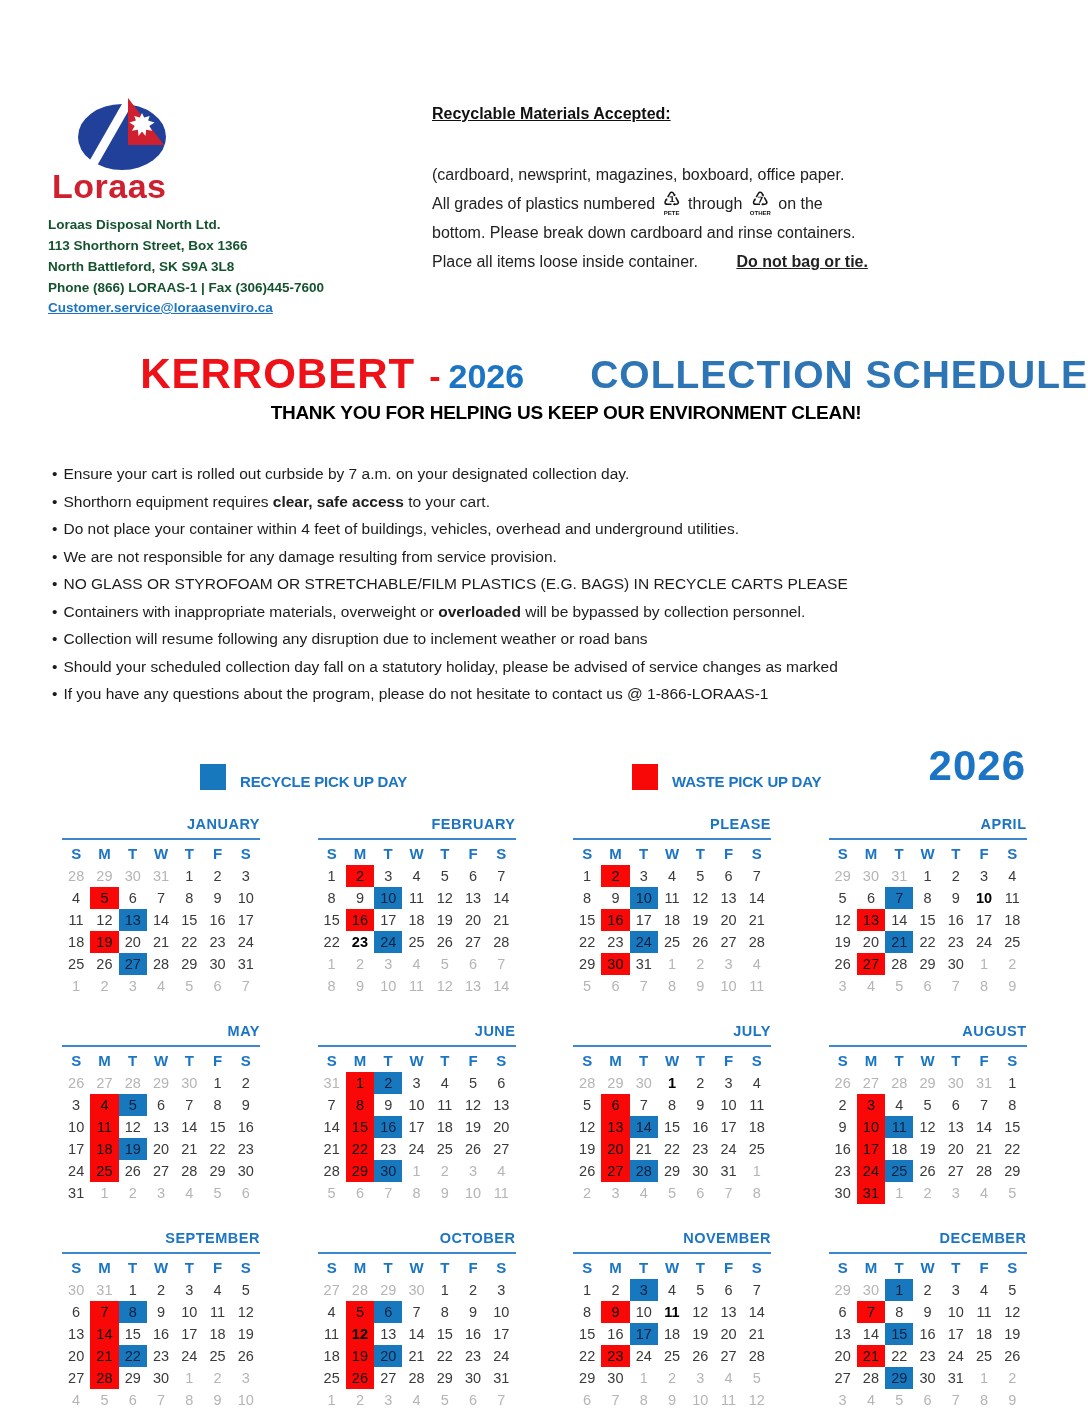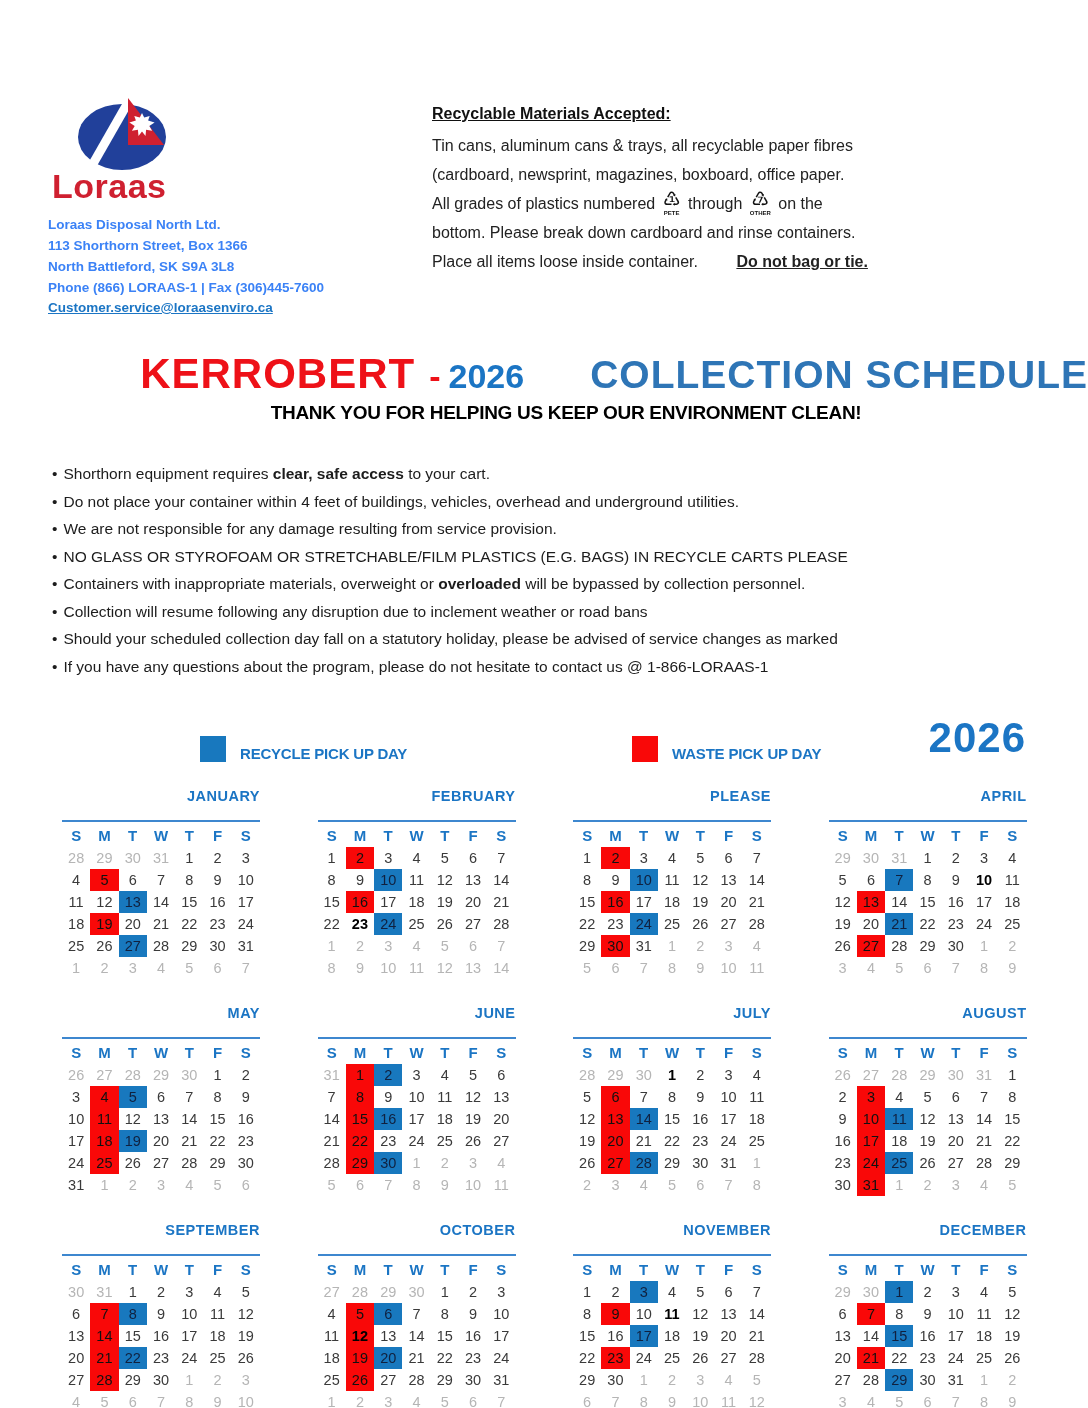--- a/index.html
+++ b/index.html
@@ -7,21 +7,21 @@
   body {
     width: 1088px; height: 1408px; position: relative;
     font-family: "Liberation Sans", sans-serif; color: #222;
     overflow: hidden;
   }
   
   .header { display: flex; padding: 95px 40px 0 48px; }
   .header-left { width: 390px; }
   .logo-wrap { margin-left: 18px; }
   .logo-text { color: #cf2030; font-weight: bold; font-size: 34px; letter-spacing: 0.5px; margin-top: -6px; margin-left: -14px; }
-  .addr { font-size: 13.5px; font-weight: bold; color: #3b82f6; line-height: 21px; margin-top: 8px; }
+  .addr { font-size: 13.5px; font-weight: bold; color: #14532d; line-height: 21px; margin-top: 8px; }
   .email { color: #1b75c4; font-weight: bold; font-size: 13.5px; text-decoration: underline; display: inline-block; margin-top: 1px; }
   .header-right { width: 540px; margin-left: -6px; padding-top: 10px; }
   .recy-head { font-size: 16px; font-weight: bold; text-decoration: underline; color: #111; margin-bottom: 8px; }
   .recy-body { font-size: 16px; color: #222; line-height: 29px; }
   .recy-bold { font-weight: bold; text-decoration: underline; margin-left: 34px; }
   .plastic-sym { display: inline-block; text-align: center; vertical-align: -6px; line-height: 10px; margin: 0 3px; }
   .plastic-sym .glyph { font-size: 20px; display: block; line-height: 18px; color: #111; }
   .plastic-sym .lbl { font-size: 6px; font-weight: bold; display: block; color: #111; }
   
   .title-row { text-align: right; margin-top: 34px; white-space: nowrap; }
@@ -39,21 +39,21 @@
   .legend-row { display: flex; align-items: flex-end; margin: 44px 62px 0 200px; }
   .swatch { width: 26px; height: 26px; display: inline-block; }
   .swatch.blue { background: var(--recycle); }
   .swatch.red { background: var(--waste); }
   .legend-label { color: var(--blue-accent); font-weight: bold; font-size: 15px; margin-left: 14px; letter-spacing: -0.2px; }
   .legend-gap { width: 225px; }
   .legend-year { margin-left: auto; color: var(--blue-accent); font-weight: bold; font-size: 42px; letter-spacing: 1px; margin-top: -10px; }
   
   .cal-grid { margin: 26px 58px 0 62px; display: grid; grid-template-columns: repeat(4, 1fr); column-gap: 54px; row-gap: 26px; }
   .cal { width: 198px; }
-  .cal-title { text-align: right; color: var(--blue-accent); font-weight: bold; font-size: 14.5px; letter-spacing: 0.5px; padding-bottom: 16px; }
+  .cal-title { text-align: right; color: var(--blue-accent); font-weight: bold; font-size: 14.5px; letter-spacing: 0.5px; padding-bottom: 6px; }
   .cal-rule { border-bottom: 2.5px solid #3d87cf; margin-bottom: 2px; }
   .cal-week { display: grid; grid-template-columns: repeat(7, 1fr); }
   .cal-wd { text-align: center; color: var(--blue-accent); font-weight: bold; font-size: 15px; height: 23px; line-height: 23px; }
   .cell { text-align: center; font-size: 14.5px; height: 22px; line-height: 22px; color: #3a3a3a; }
   .cell.gray { color: #b5b5b5; }
   .cell.red { background: var(--waste); color: #111; }
   .cell.blue { background: var(--recycle); color: #10213f; }
   .cell.bold { font-weight: bold; color: #000; }
   
   .logo-svg { display: block; }
@@ -76,40 +76,41 @@
         <div>Loraas Disposal North Ltd.</div>
         <div>113 Shorthorn Street,  Box 1366</div>
         <div>North Battleford, SK S9A 3L8</div>
         <div>Phone (866) LORAAS-1 | Fax (306)445-7600</div>
       </div>
     <a class="email" href="#">Customer.service@loraasenviro.ca</a>
   </div>
   <div class="header-right">
     <div class="recy-head">Recyclable Materials Accepted:</div>
     <div class="recy-body">
-      <span>Tin cans, aluminum cans &amp; trays, all recyclable paper fibres</span><br>
+      <br>
       <span>(cardboard, newsprint, magazines, boxboard,  office paper.</span><br>
       <span>All  grades of plastics numbered</span>
       <span class="plastic-sym"><span class="glyph">♳</span><span class="lbl">PETE</span></span>
       <span>through</span>
       <span class="plastic-sym"><span class="glyph">♹</span><span class="lbl">OTHER</span></span>
       <span>on the</span><br>
       <span>bottom.  Please break down cardboard and rinse containers.</span><br>
       <span>Place all items loose inside container.</span>
       <span class="recy-bold">Do not bag or tie.</span>
     </div>
   </div>
 </div>
 
 <div class="title-row">
   <span class="title-city">KERROBERT</span><span class="title-dash">-</span><span class="title-year">2026</span><span class="title-suffix">COLLECTION SCHEDULE</span>
 </div>
 <div class="subtitle">THANK YOU FOR HELPING US KEEP OUR ENVIRONMENT CLEAN!</div>
 
 <div class="bullets">
+    <div class="bullet"><span class="dot">•</span><span>Ensure your cart is rolled out curbside by 7 a.m. on your designated collection day.</span></div>
     <div class="bullet"><span class="dot">•</span><span>Shorthorn equipment requires </span><b>clear, safe access</b><span> to your cart.</span></div>
     <div class="bullet"><span class="dot">•</span><span>Do not place your container within 4 feet of buildings, vehicles, overhead and underground utilities.</span></div>
     <div class="bullet"><span class="dot">•</span><span>We are not responsible for any damage resulting from service provision.</span></div>
     <div class="bullet"><span class="dot">•</span><span>NO GLASS OR STYROFOAM  OR STRETCHABLE/FILM PLASTICS (E.G. BAGS)  IN RECYCLE CARTS PLEASE</span></div>
     <div class="bullet"><span class="dot">•</span><span>Containers with inappropriate materials, overweight or </span><b>overloaded</b><span> will be bypassed by collection personnel.</span></div>
     <div class="bullet"><span class="dot">•</span><span>Collection will resume following any disruption due to inclement weather or road bans</span></div>
     <div class="bullet"><span class="dot">•</span><span>Should your scheduled collection day fall on a statutory holiday, please be advised of service changes as marked</span></div>
     <div class="bullet"><span class="dot">•</span><span>If you have any questions about the program, please do not hesitate to contact us @ 1-866-LORAAS-1</span></div>
   </div>
 

